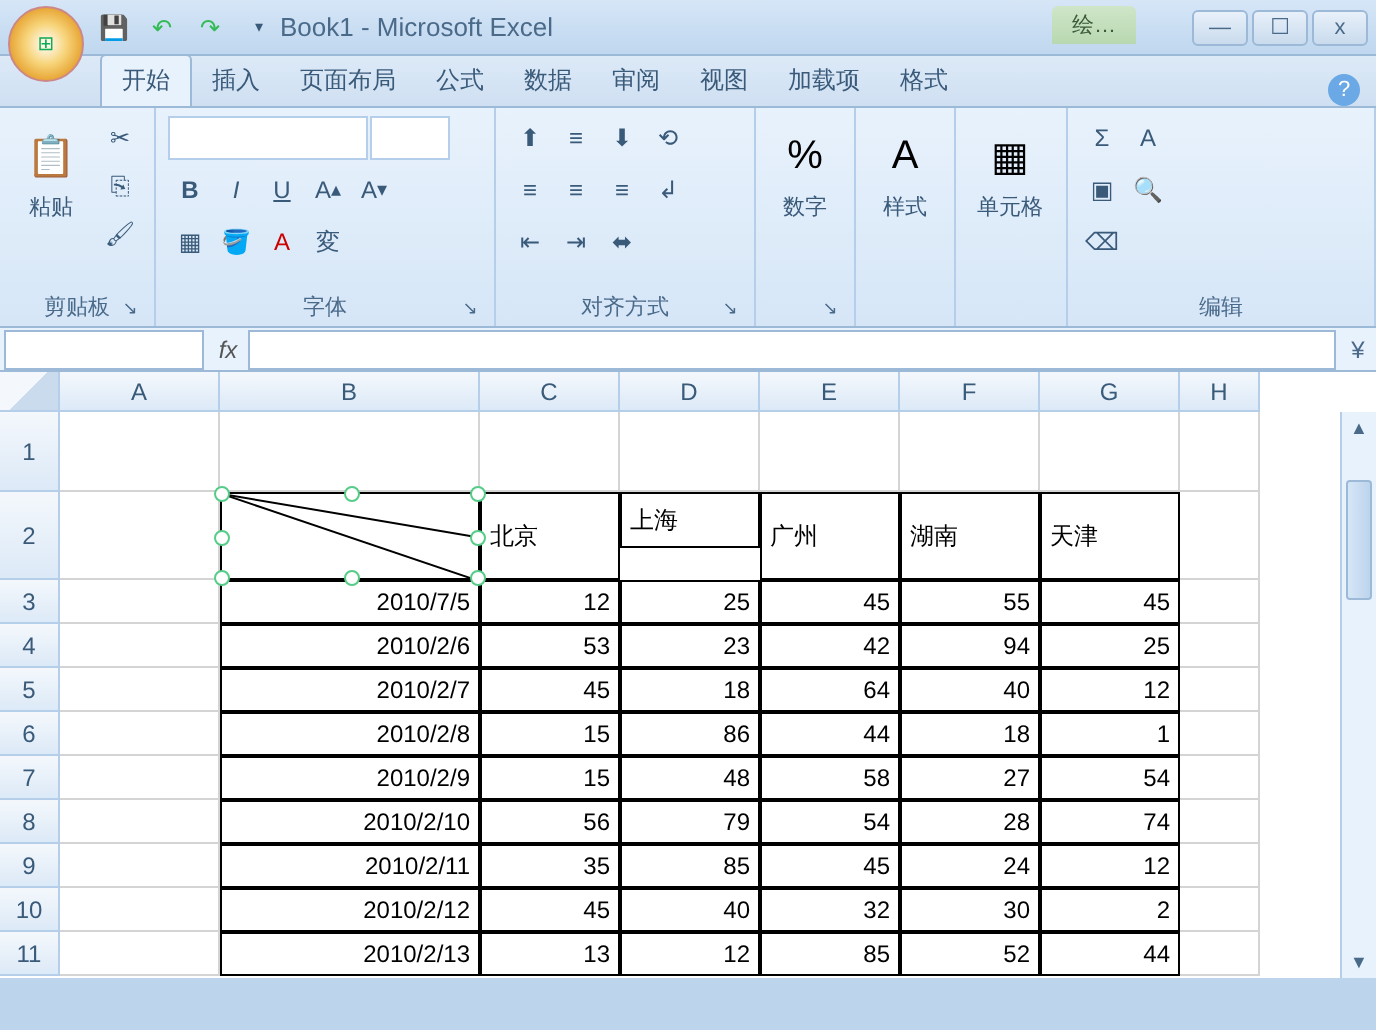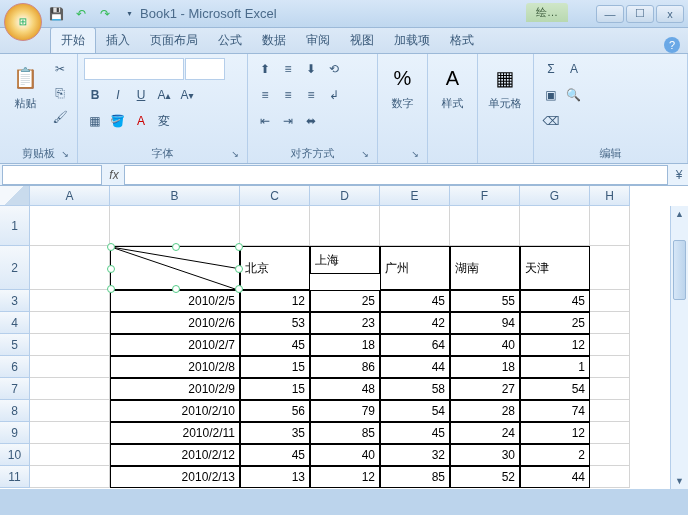--- a/index.html
+++ b/index.html
@@ -263,21 +263,21 @@
         <div class="handle" style="bottom:-4px;right:-4px"></div>
       </div>
       <div class="cell bordered" style="height:44px">北京</div>
       <div class="cell bordered" style="height:28px">上海</div>
       <div class="cell bordered" style="height:44px">广州</div>
       <div class="cell bordered" style="height:44px">湖南</div>
       <div class="cell bordered" style="height:44px">天津</div>
       <div class="cell" style="height:44px"></div>
       <div class="rowhdr">3</div>
       <div class="cell"></div>
-      <div class="cell bordered num">2010/2/5</div>
+      <div class="cell bordered num">2010/7/5</div>
       <div class="cell bordered num">12</div>
       <div class="cell bordered num">25</div>
       <div class="cell bordered num">45</div>
       <div class="cell bordered num">55</div>
       <div class="cell bordered num">45</div>
       <div class="cell"></div>
       <div class="rowhdr">4</div>
       <div class="cell"></div>
       <div class="cell bordered num">2010/2/6</div>
       <div class="cell bordered num">53</div>

